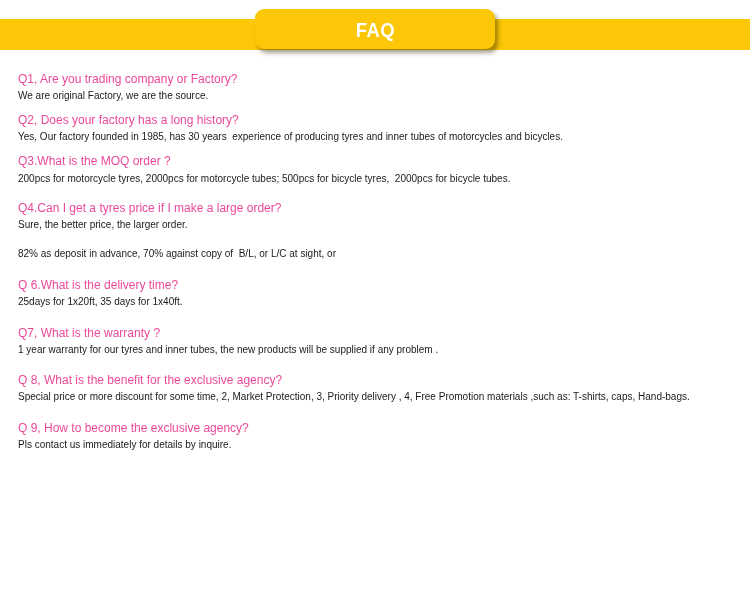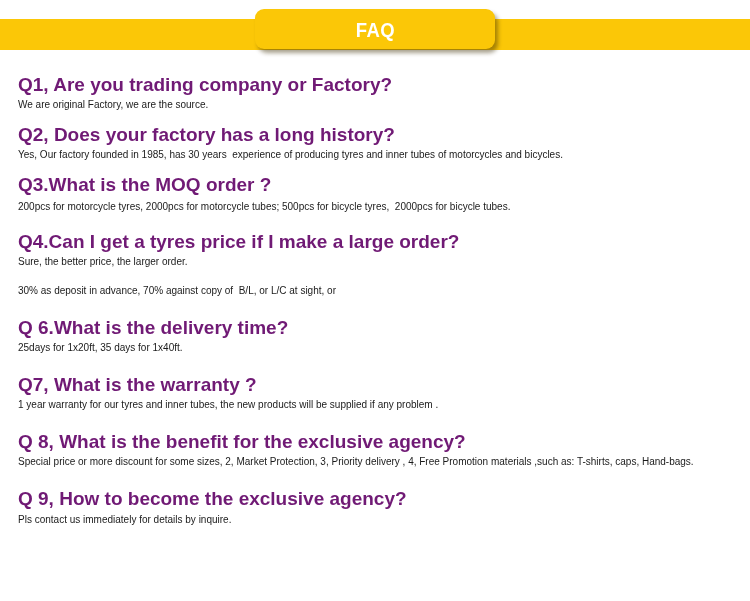--- a/index.html
+++ b/index.html
@@ -61,24 +61,24 @@
   }
   .faq-item {
     margin-bottom: 8px;
   }
   .faq-item.gap-sm { margin-bottom: 10px; }
   .faq-item.gap-md { margin-bottom: 15px; }
   .faq-item.gap-lg { margin-bottom: 17px; }
 
   .faq-question {
     font-family: "Liberation Sans", sans-serif;
-    font-weight: bold;
-    font-size: 19px;
+    font-weight: normal;
+    font-size: 12px;
     line-height: 1.33;
-    color: #701a75;
+    color: #ec4899;
     margin: 0 0 1px 0;
     white-space: pre-wrap;
   }
   .faq-answer {
     font-family: "Liberation Sans", sans-serif;
     font-weight: normal;
     font-size: 10px;
     line-height: 1.38;
     color: #1a1a1a;
     margin: 0;
@@ -115,36 +115,36 @@
     <p class="faq-question">Q3.What is the MOQ order ?</p>
     <p class="faq-answer spaced">200pcs for motorcycle tyres, 2000pcs for motorcycle tubes; 500pcs for bicycle tyres,  2000pcs for bicycle tubes.</p>
   </div>
 
   <div class="faq-item gap-md">
     <p class="faq-question">Q4.Can I get a tyres price if I make a large order?</p>
     <p class="faq-answer">Sure, the better price, the larger order.</p>
   </div>
 
   <div class="faq-item gap-lg">
-    <p class="faq-answer">30% as deposit in advance, 70% against copy of  B/L, or L/C at sight, or</p>
+    <p class="faq-answer">82% as deposit in advance, 70% against copy of  B/L, or L/C at sight, or</p>
   </div>
 
   <div class="faq-item gap-lg">
     <p class="faq-question">Q 6.What is the delivery time?</p>
     <p class="faq-answer">25days for 1x20ft, 35 days for 1x40ft.</p>
   </div>
 
   <div class="faq-item gap-lg">
     <p class="faq-question">Q7, What is the warranty ?</p>
     <p class="faq-answer">1 year warranty for our tyres and inner tubes, the new products will be supplied if any problem .</p>
   </div>
 
   <div class="faq-item gap-lg">
     <p class="faq-question">Q 8, What is the benefit for the exclusive agency?</p>
-    <p class="faq-answer">Special price or more discount for some sizes, 2, Market Protection, 3, Priority delivery , 4, Free Promotion materials ,such as: T-shirts, caps, Hand-bags.</p>
+    <p class="faq-answer">Special price or more discount for some time, 2, Market Protection, 3, Priority delivery , 4, Free Promotion materials ,such as: T-shirts, caps, Hand-bags.</p>
   </div>
 
   <div class="faq-item">
     <p class="faq-question">Q 9, How to become the exclusive agency?</p>
     <p class="faq-answer">Pls contact us immediately for details by inquire.</p>
   </div>
 
 </div>
 
 </body></html>

